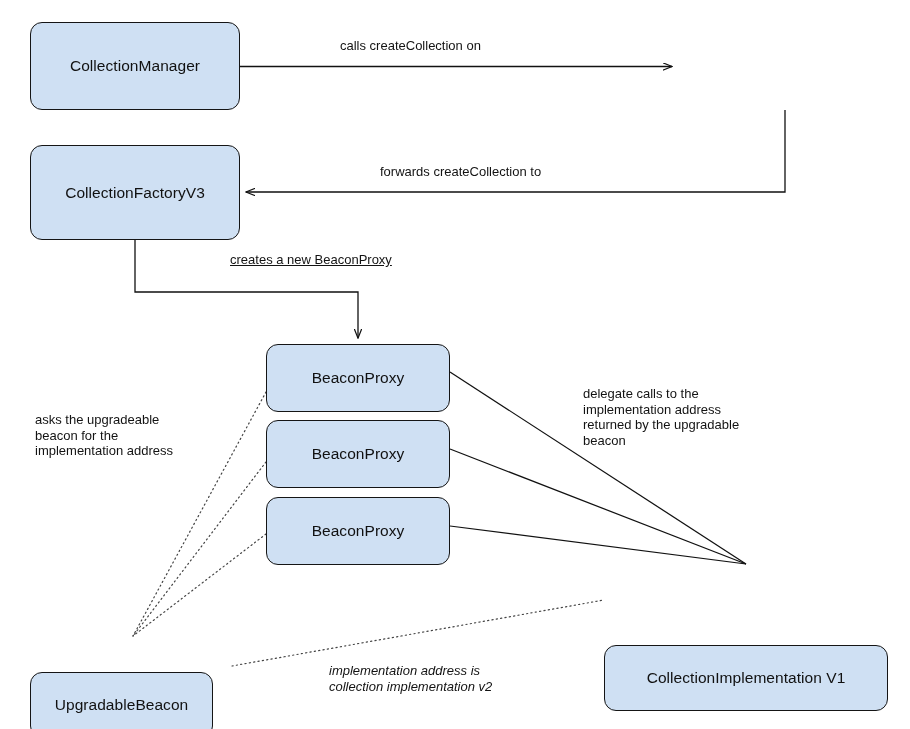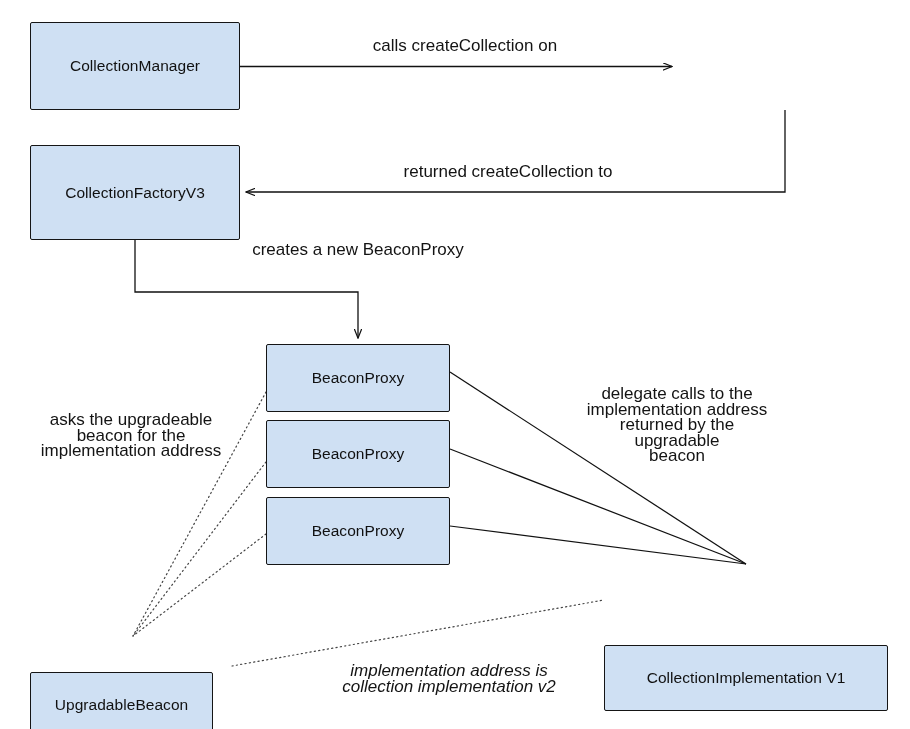--- a/index.html
+++ b/index.html
@@ -23,38 +23,38 @@
     top: 0;
     width: 910px;
     height: 729px;
     pointer-events: none;
   }
   .node {
     position: absolute;
     box-sizing: border-box;
     background: #cfe0f3;
     border: 1.3px solid #151515;
-    border-radius: 2px;
+    border-radius: 12px;
     display: flex;
     align-items: center;
     justify-content: center;
     color: #111111;
     font-size: 15.5px;
     font-family: "Liberation Sans", sans-serif;
     letter-spacing: 0.05px;
     text-align: center;
     white-space: nowrap;
   }
   .edge-label {
     position: absolute;
     color: #131313;
-    font-size: 17px;
+    font-size: 13px;
     font-family: "Liberation Sans", sans-serif;
     line-height: 15.5px;
-    text-align: center;
+    text-align: left;
     white-space: pre-line;
   }
 </style>
 </head>
 <body>
 
 <div id="canvas">
 
   <svg id="edges" viewBox="0 0 910 729" xmlns="http://www.w3.org/2000/svg">
     <defs>
@@ -105,23 +105,23 @@
     <span>UpgradableBeacon</span>
   </div>
 
 
   <div class="node" style="left:604px; top:645px; width:284px; height:66px;justify-content:center;">
     <span>CollectionImplementation V1</span>
   </div>
 
   <div class="edge-label" style="left:340px; top:38px; width:250px;">calls createCollection on</div>
 
-  <div class="edge-label" style="left:380px; top:164px; width:256px;">returned createCollection to</div>
+  <div class="edge-label" style="left:380px; top:164px; width:256px;">forwards createCollection to</div>
 
-  <div class="edge-label" style="left:230px; top:242px; width:256px;">creates a new BeaconProxy</div>
+  <div class="edge-label" style="left:230px; top:252px; width:256px;text-decoration:underline;">creates a new BeaconProxy</div>
 
   <div class="edge-label" style="left:583px; top:386px; width:188px;">delegate calls to the
 implementation address
 returned by the upgradable
 beacon</div>
 
   <div class="edge-label" style="left:35px; top:412px; width:192px;">asks the upgradeable
 beacon for the
 implementation address</div>
 

